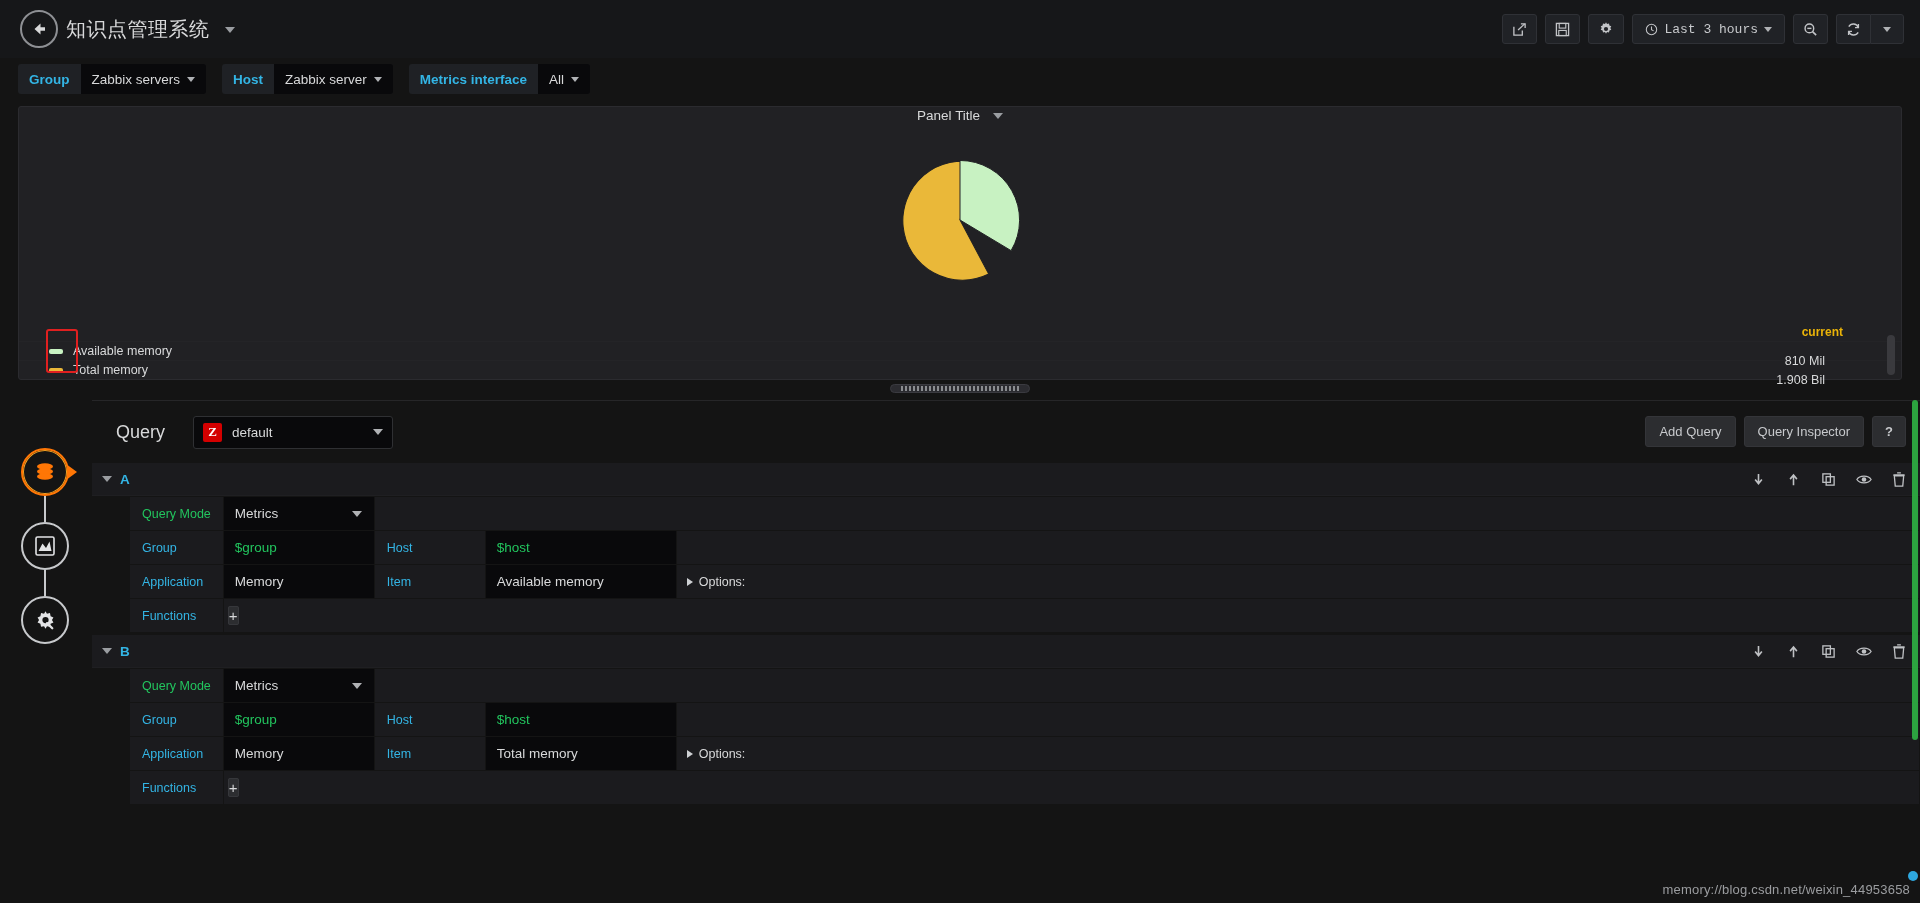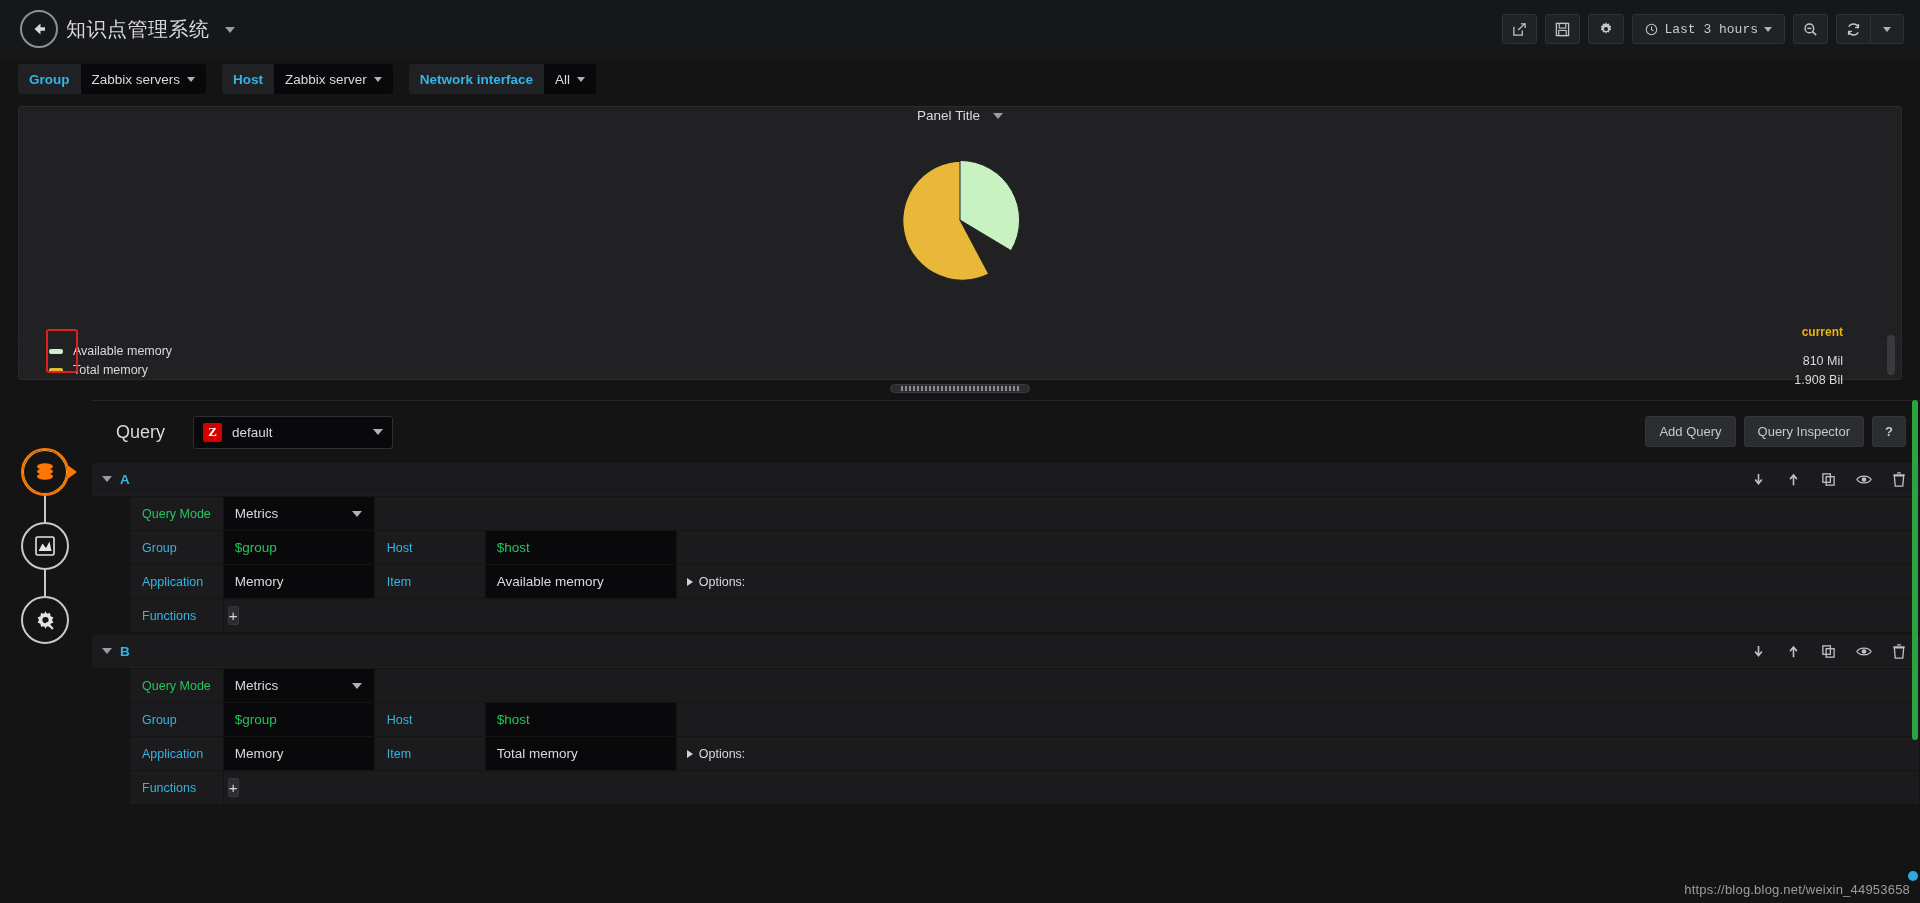--- a/index.html
+++ b/index.html
@@ -94,21 +94,21 @@
     display: flex; justify-content: flex-end; padding-right: 58px;
     color: #eab308; font-weight: 700; font-size: 12px; padding-bottom: 2px;
   }
   .legend-row {
     display: flex; align-items: center; height: 19px;
     border-top: 1px solid #242427; padding-left: 30px;
   }
   .legend-row:first-of-type { border-top: none; }
   .legend-swatch { width: 14px; height: 5px; border-radius: 2px; margin-right: 10px; flex: none; }
   .legend-name { flex: 1; }
-  .legend-value { padding-right: 58px; color: #d8d9da; margin-top: 19px; }
+  .legend-value { padding-right: 76px; color: #d8d9da; margin-top: 19px; }
 
   .legend-annot {
     position: absolute; left: 27px; bottom: 6px;
     width: 32px; height: 44px;
     border: 2px solid #e02020; border-radius: 3px; pointer-events: none;
   }
 
   .panel-scroll-thumb {
     position: absolute; right: 6px; bottom: 4px; width: 8px; height: 40px;
     background: #3a3a3e; border-radius: 4px;
@@ -320,21 +320,21 @@
       </div>
     </div>
     <div class="var-group">
       <div class="var-label">Host</div>
       <div class="var-value">
         <span>Zabbix server</span>
         <span class="var-caret"></span>
       </div>
     </div>
     <div class="var-group">
-      <div class="var-label">Network interface</div>
+      <div class="var-label">Metrics interface</div>
       <div class="var-value">
         <span>All</span>
         <span class="var-caret"></span>
       </div>
     </div>
   </div>
 
   <div class="panel">
     <div class="panel-title">
       <span>Panel Title</span>
@@ -588,15 +588,15 @@
           </td>
         </tr>
       </tbody>
         </table>
     </div>
   </div>
 
   <div class="scroll-right"></div>
 
   <div class="wm-dot"></div>
-  <div class="watermark">https://blog.blog.net/weixin_44953658</div>
+  <div class="watermark">memory://blog.csdn.net/weixin_44953658</div>
 
 </div>
 
 </body></html>

